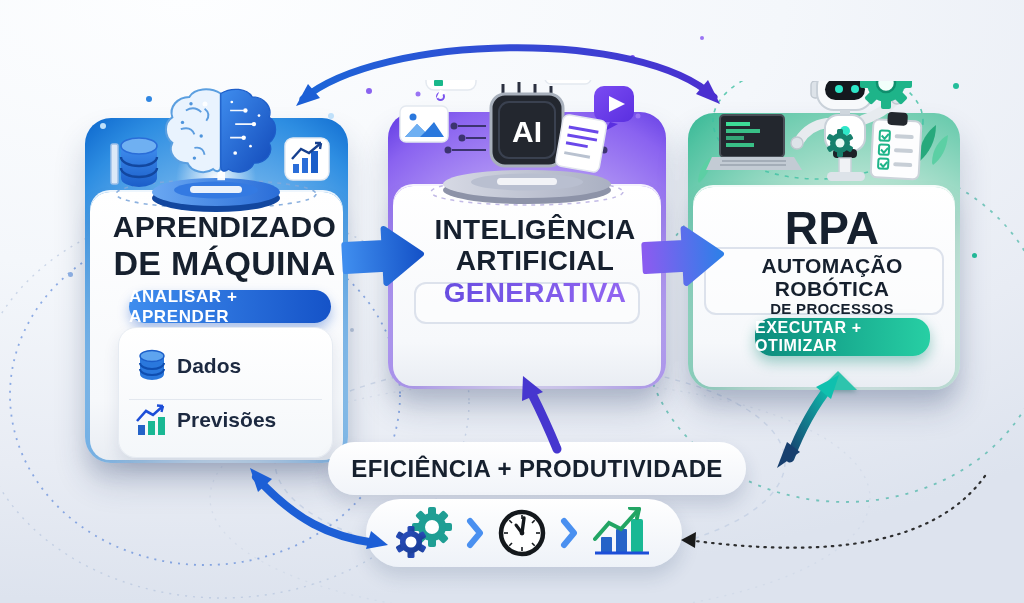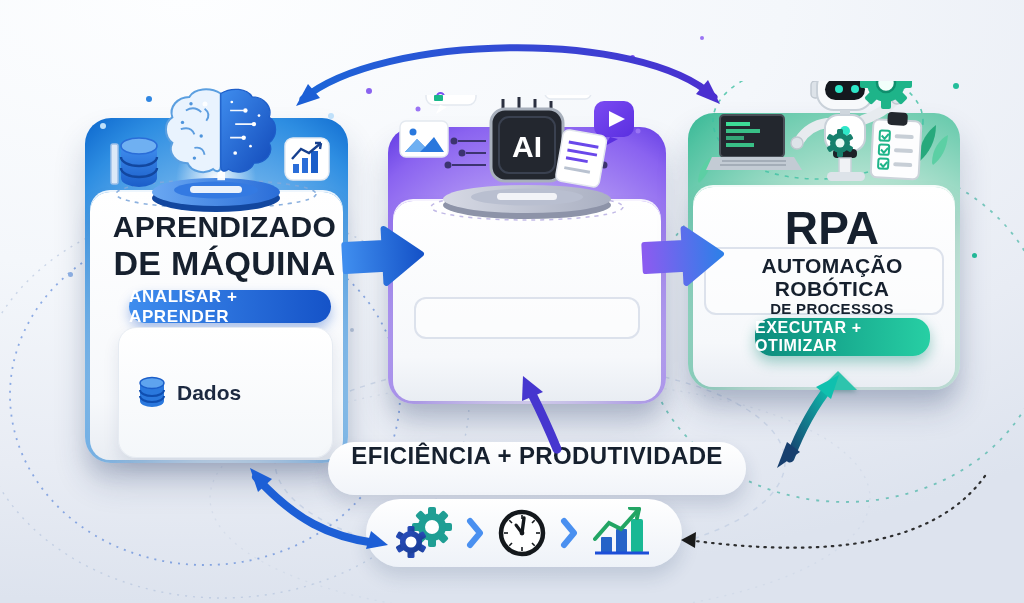--- a/index.html
+++ b/index.html
@@ -50,21 +50,21 @@
   .ml-row{display:flex;align-items:center;gap:2px;height:40px;}
   .ml-row + .ml-row{border-top:1px solid #e3e8ef;}
   .ml-ic{width:46px;display:flex;justify-content:center;align-items:center;}
   .ml-label{font-size:21px;font-weight:700;color:#1c2940;}
   .ml-num{font-size:23px;font-weight:800;color:#2563d8;}
   
   .pill-head{
     position:absolute;left:328px;top:442px;width:418px;height:53px;border-radius:27px;z-index:5;
     background:linear-gradient(180deg,#ffffff,#f1f4f9);
     box-shadow:0 10px 18px rgba(28,52,96,.16);
-    display:flex;align-items:flex-start;justify-content:center;
+    display:flex;align-items:center;justify-content:center;
   }
   .pill-head span{font-size:24px;font-weight:800;color:#16202e;letter-spacing:.4px;}
   .pill-flow{
     position:absolute;left:366px;top:499px;width:316px;height:68px;border-radius:34px;z-index:5;
     background:linear-gradient(180deg,#ffffff,#eef2f8);
     box-shadow:0 10px 18px rgba(28,52,96,.15);
     display:flex;align-items:center;justify-content:center;gap:13px;padding:0 18px;
   }
   .dot{position:absolute;border-radius:50%;z-index:2;}
   .rpa-tri{position:absolute;z-index:6;width:0;height:0;border-left:19px solid transparent;border-right:19px solid transparent;border-bottom:19px solid #2ec4ad;filter:drop-shadow(0 2px 2px rgba(20,110,95,.35));}
@@ -176,24 +176,36 @@
       <div class="ml-row">
         <span class="ml-ic">
           <svg width="34" height="34" viewBox="0 0 34 34">
             <path d="M5 7 v18 a12 6 0 0 0 24 0 v-18" fill="#2a78dd"></path>
             <path d="M5 14 a12 6 0 0 0 24 0 M5 20 a12 6 0 0 0 24 0" fill="none" stroke="#0f4eb0" stroke-width="2"></path>
             <ellipse cx="17" cy="7" rx="12" ry="5.5" fill="#5ea4ef" stroke="#1b5ec9" stroke-width="1.4"></ellipse>
           </svg>
         </span>
         <span class="ml-label">Dados</span>
       </div>
+      <div class="ml-row">
+        <span class="ml-ic">
+          <svg width="36" height="34" viewBox="0 0 36 34">
+            <rect x="4" y="22" width="7" height="10" fill="#2563c8"></rect>
+            <rect x="14" y="18" width="7" height="14" fill="#19b894"></rect>
+            <rect x="24" y="14" width="7" height="18" fill="#19b894"></rect>
+            <path d="M3 18 L12 8 L19 12 L29 3" fill="none" stroke="#1d4ed8" stroke-width="2.6"></path>
+            <path d="M29 3 l-6 -.5 m6 .5 l-1.5 6" stroke="#1d4ed8" stroke-width="2.4" fill="none"></path>
+          </svg>
+        </span>
+        <span class="ml-label">Previsões</span>
+      </div>
     </div>
   </div>
 
-  <div class="card" id="card-ai" style="left:388px;top:127px;width:278px;height:277px">
+  <div class="card" id="card-ai" style="left:388px;top:112px;width:278px;height:277px">
     <div class="card-bg"></div>
     <div class="card-panel"></div>
 
     <svg class="card-illo" width="278" height="132" viewBox="0 0 278 132">
       <defs>
         <linearGradient id="pedg2" x1="0" y1="0" x2="1" y2="0">
           <stop offset="0" stop-color="#d6d9e4"></stop>
             <stop offset="1" stop-color="#aab0c2"></stop>
         </linearGradient>
         <linearGradient id="pg" x1="0" y1="0" x2="1" y2="1">
@@ -259,20 +271,23 @@
         <path d="M7 12 h30 M7 20 h30 M7 28 h22" stroke="#6a48ea" stroke-width="3"></path>
         <path d="M7 38 h26" stroke="#b9c2d0" stroke-width="3"></path>
       </g>
       <circle cx="250" cy="36" r="2.5" fill="#9a74f4"></circle>
         <circle cx="30" cy="14" r="2.5" fill="#9a74f4"></circle>
     </svg>
 
     <div class="hl-box" style="left:26px;right:26px;top:170px;height:42px"></div>
 
     <div class="card-text" style="top:102px">
+      <div class="t-line" style="font-size:28px">INTELIGÊNCIA</div>
+      <div class="t-line" style="font-size:28px">ARTIFICIAL</div>
+      <div class="t-line grad-text" style="font-size:28px">GENERATIVA</div>
     </div>
 
   </div>
 
   <div class="card" id="card-rpa" style="left:688px;top:113px;width:272px;height:277px">
     <div class="card-bg"></div>
     <div class="card-panel"></div>
 
     <svg class="card-illo" width="272" height="132" viewBox="0 0 272 132">
       <ellipse cx="130" cy="40" rx="105" ry="58" fill="none" stroke="#3fc0a2" stroke-width="1.6" stroke-dasharray="4 6" opacity=".8"></ellipse>

